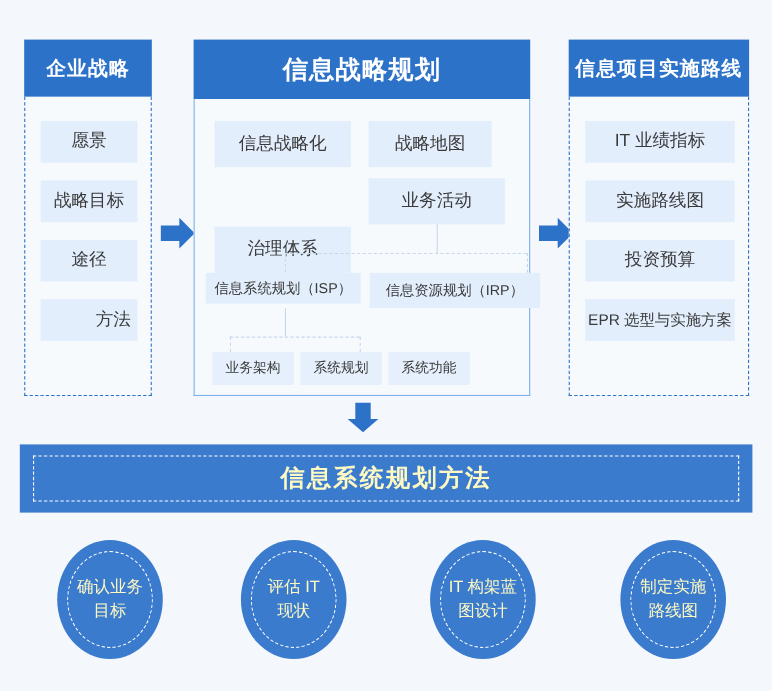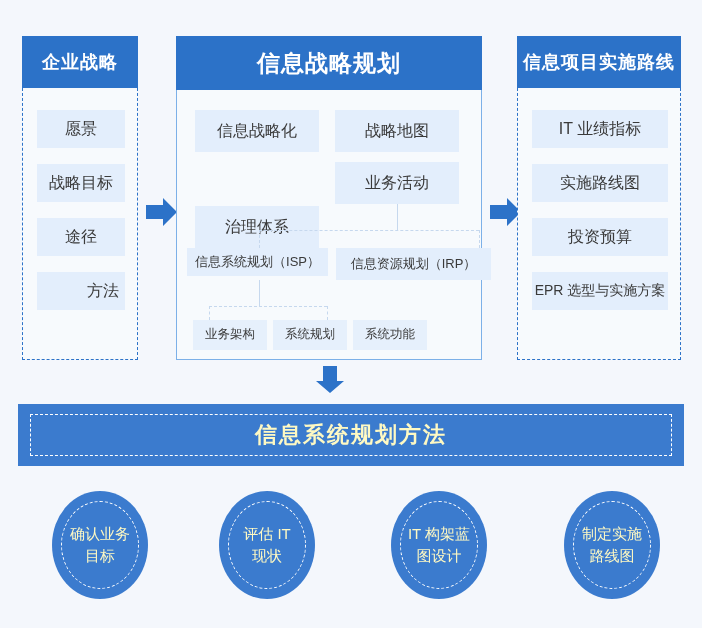--- a/index.html
+++ b/index.html
@@ -170,21 +170,21 @@
     <svg width="32" height="32" viewBox="0 0 32 32" aria-hidden="true">
       <polygon points="0,9 17,9 17,2 31,16 17,30 17,23 0,23" fill="#2c72c8"></polygon>
     </svg>
   </div>
 
   <div class="panel" style="left:176px; top:36px; width:306px; height:324px;">
     <div class="panel-head" style="height:54px; font-size:23px;">信息战略规划</div>
     <div class="panel-body solid" style="top:54px; height:270px;">
 
       <div class="item" style="left:18px; top:20px; width:124px; height:42px;">信息战略化</div>
-      <div class="item" style="left:158px; top:20px; width:124px; height:42px;">战略地图</div>
+      <div class="item" style="left:158px; top:20px; width:112px; height:42px;">战略地图</div>
 
       <div class="item" style="left:18px; top:72px; width:124px; height:42px;margin-top:44px;">治理体系</div>
       <div class="item" style="left:158px; top:72px; width:124px; height:42px;">业务活动</div>
 
       <div class="conn v-solid" style="left:220px; top:114px; height:26px;"></div>
       <div class="conn h-dash" style="left:82px; top:140px; width:220px;"></div>
       <div class="conn v-dash" style="left:82px; top:140px; height:18px;"></div>
       <div class="conn v-dash" style="left:302px; top:140px; height:18px;"></div>
 
       <div class="item small" style="left:10px; top:158px; width:141px; height:28px;">信息系统规划（ISP）</div>

